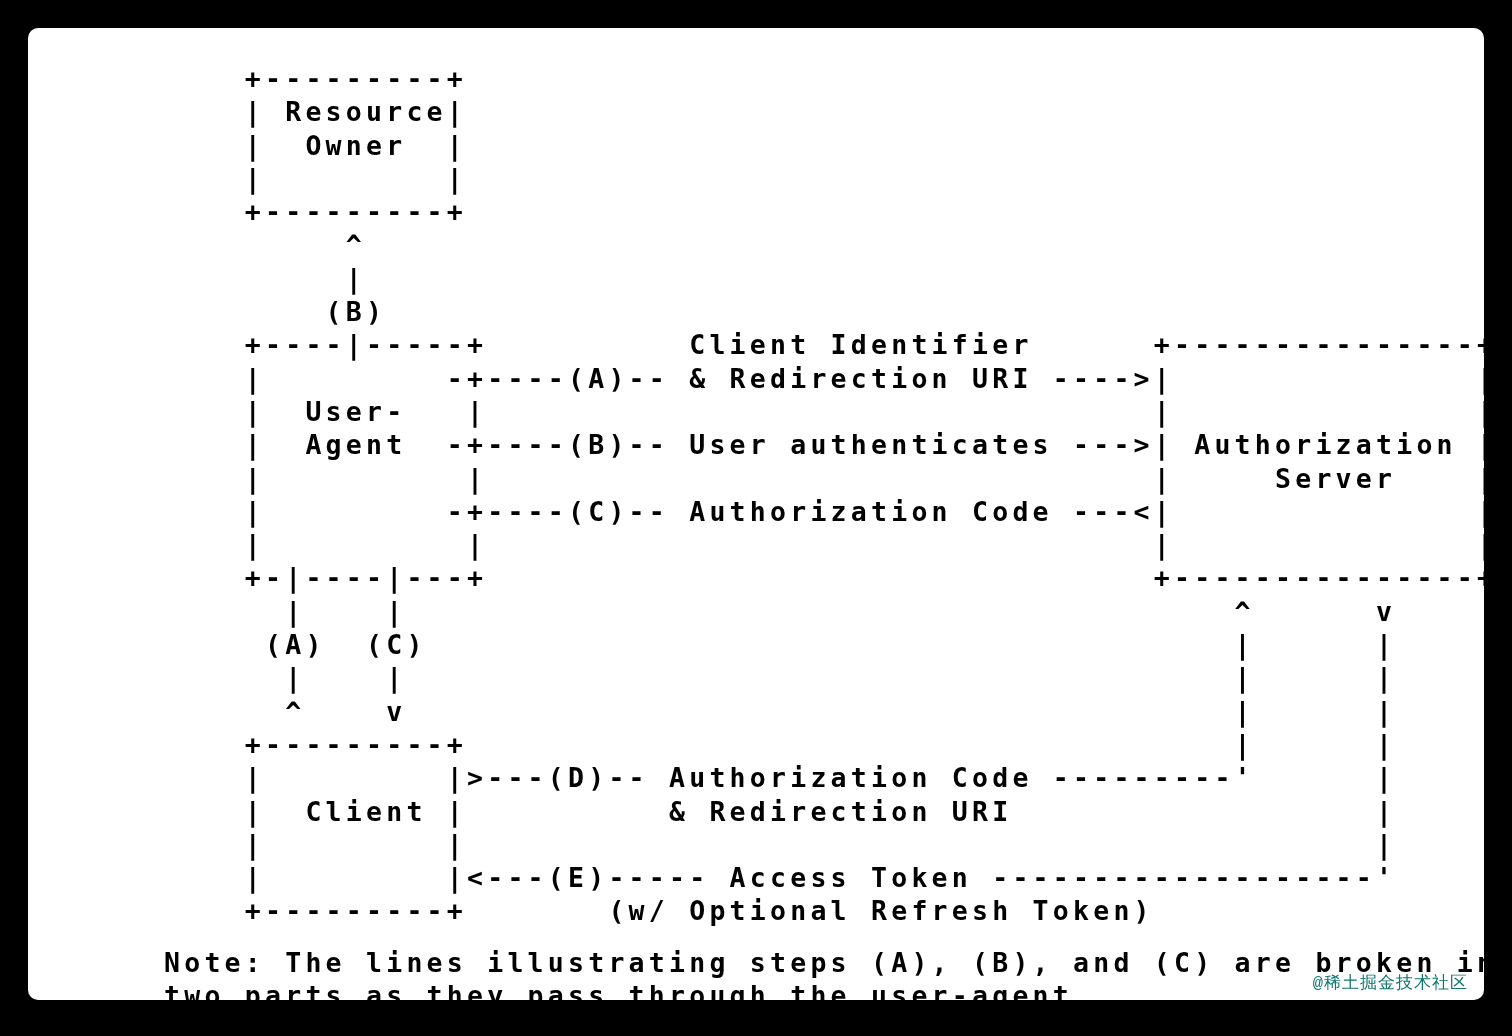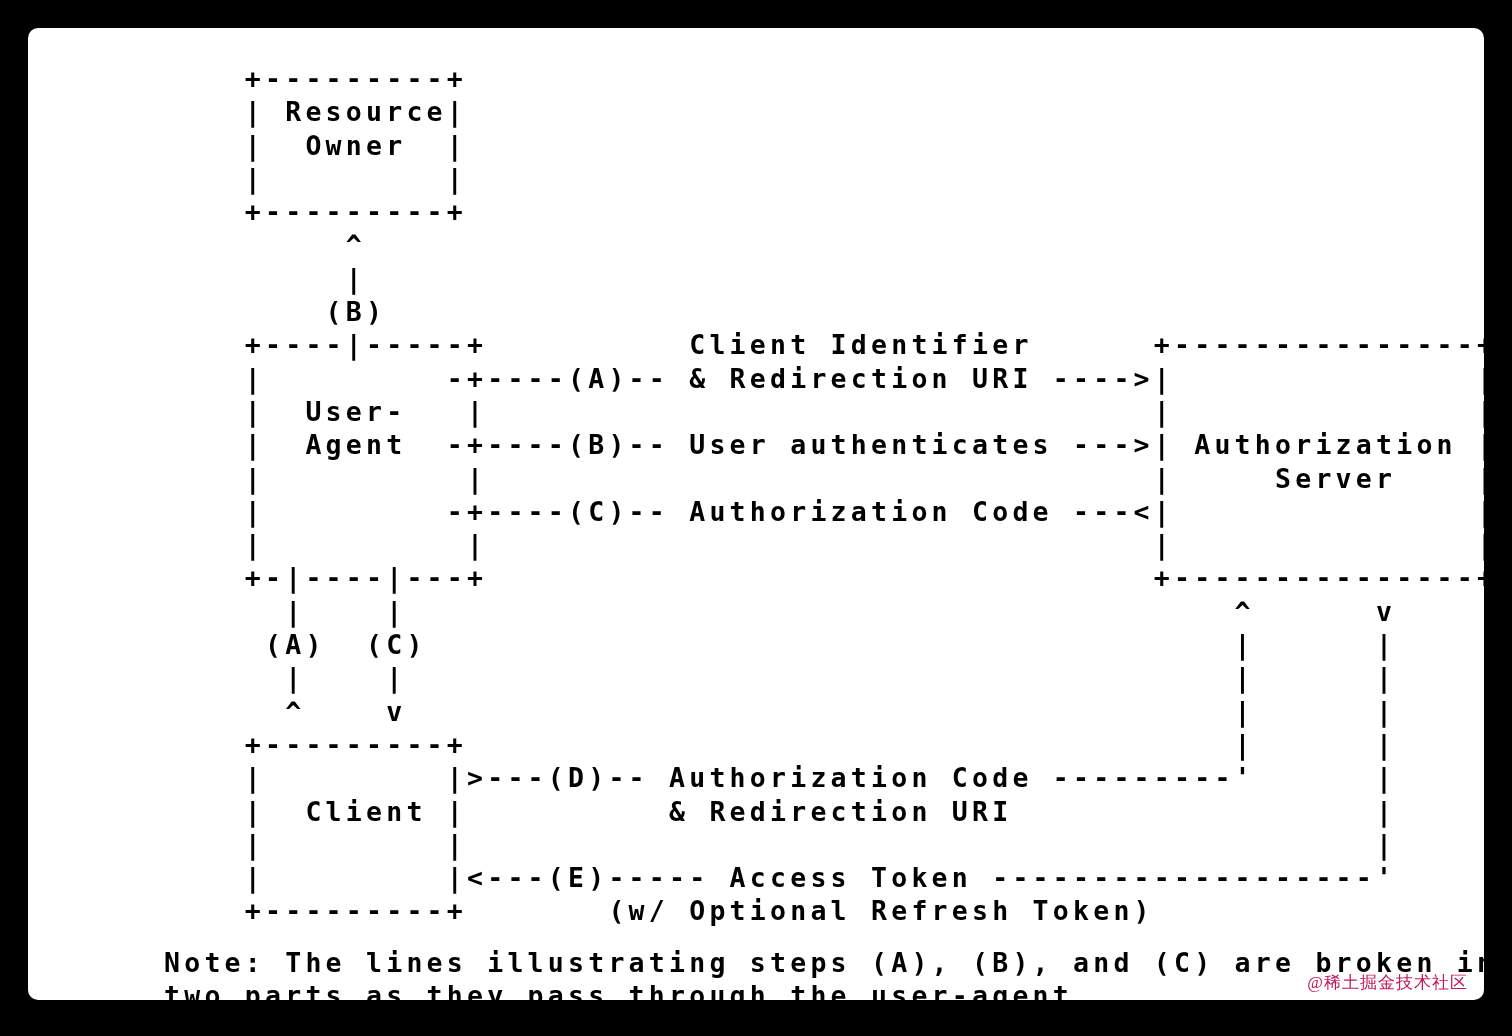--- a/index.html
+++ b/index.html
@@ -49,23 +49,23 @@
     font-size: 26.5px;
     line-height: 33.3px;
     color: #000000;
     white-space: pre;
     font-weight: 700;
   }
   #watermark {
     position: absolute;
     right: 16px;
     bottom: 6px;
-    font-family: Liberation Serif, serif;
+    font-family: Liberation Mono, monospace;
     font-size: 17px;
-    color: #be185d;
+    color: #0f766e;
     letter-spacing: 1px;
     user-select: none;
     margin-left: 29px;
   }
 </style>
 </head>
 <body>
 
 <div id="canvas">
   <div id="paper">

